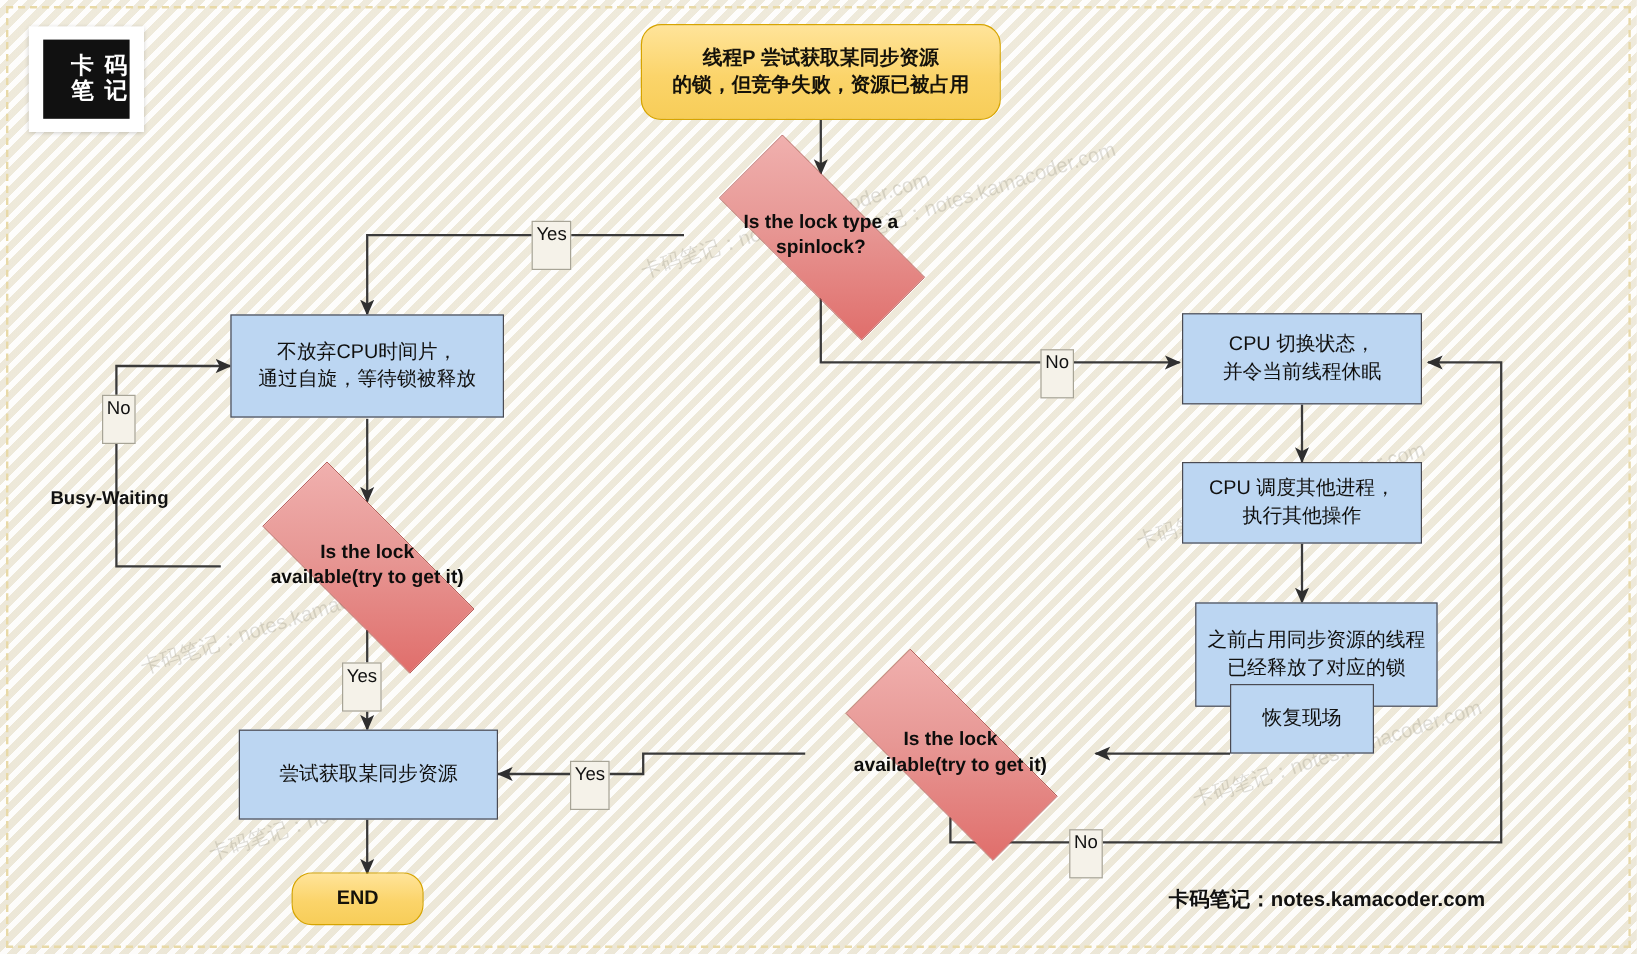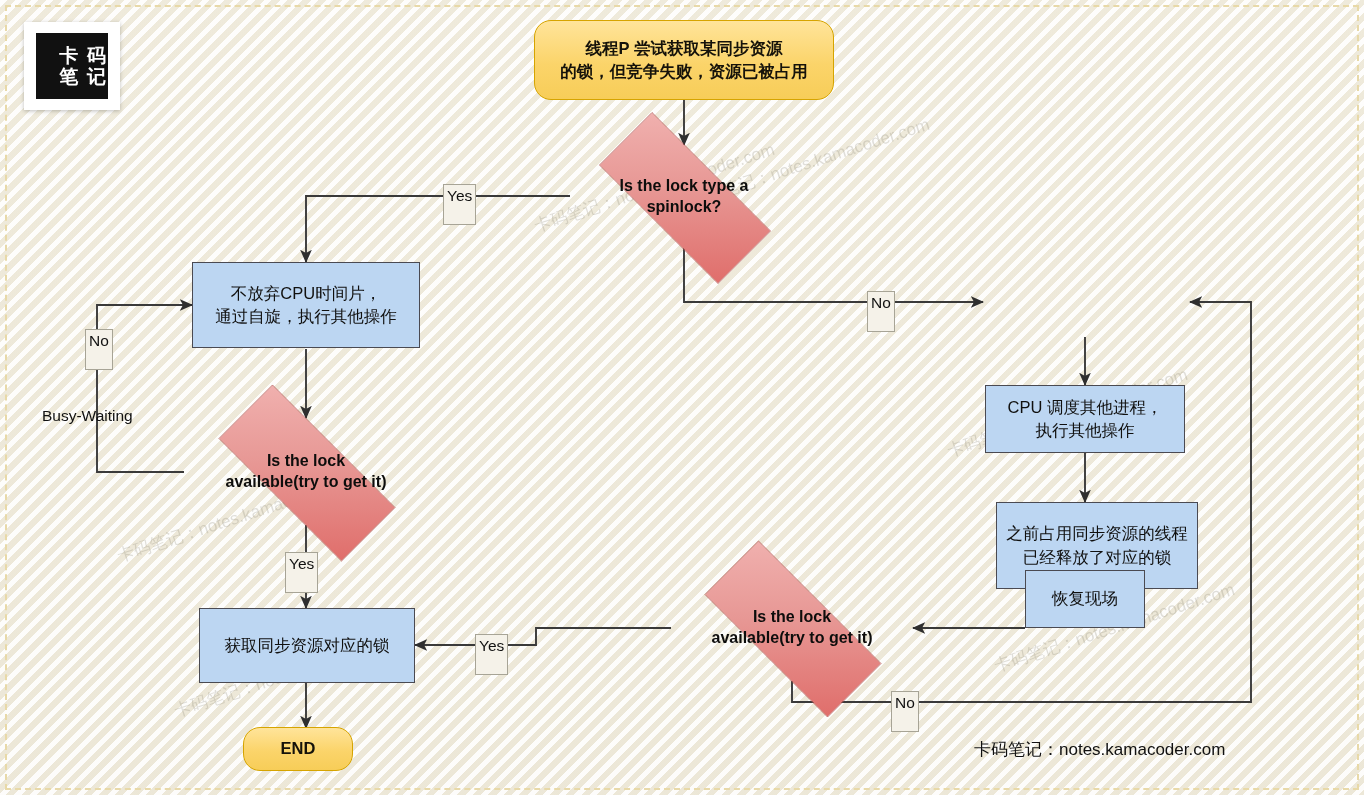--- a/index.html
+++ b/index.html
@@ -118,21 +118,21 @@
     font-size: 15.5px;
     line-height: 1;
     padding: 3px 3px 20px 3px;
     white-space: nowrap;
   }
 
   
   .freetext {
     position: absolute;
     z-index: 5;
-    font-weight: normal;
+    font-weight: bold;
     color: #111;
     white-space: nowrap;
   }
   #busy-waiting { font-size: 15.5px; }
   #footer-credit { font-size: 17px; }
 
   
   #logo {
     position: absolute;
     z-index: 6;
@@ -215,32 +215,34 @@
   <div class="node term" style="left:534px; top:20px; width:300px; height:80px; white-space:pre-line;">线程P 尝试获取某同步资源
 的锁，但竞争失败，资源已被占用</div>
 
   <div class="decision-wrap" style="left:566px; top:145px; width:236px; height:104px;">
     <div class="shape"></div>
     <div class="dlabel">Is the lock type a
 spinlock?</div>
   </div>
 
   <div class="node proc" style="left:192px; top:262px; width:228px; height:86px; white-space:pre-line;">不放弃CPU时间片，
-通过自旋，执行其他操作</div>
+通过自旋，等待锁被释放</div>
 
   <div class="decision-wrap" style="left:184px; top:419px; width:244px; height:106px;">
     <div class="shape"></div>
     <div class="dlabel">Is the lock
 available(try to get it)</div>
   </div>
 
-  <div class="node proc" style="left:199px; top:608px; width:216px; height:75px; white-space:pre-line;">获取同步资源对应的锁</div>
+  <div class="node proc" style="left:199px; top:608px; width:216px; height:75px; white-space:pre-line;">尝试获取某同步资源</div>
 
   <div class="node term" style="left:243px; top:727px; width:110px; height:44px;">END</div>
 
+  <div class="node proc" style="left:985px; top:261px; width:200px; height:76px; white-space:pre-line;">CPU 切换状态，
+并令当前线程休眠</div>
 
   <div class="node proc" style="left:985px; top:385px; width:200px; height:68px; white-space:pre-line;">CPU 调度其他进程，
 执行其他操作</div>
 
   <div class="node proc" style="left:996px; top:502px; width:202px; height:87px; white-space:pre-line;">之前占用同步资源的线程
 已经释放了对应的锁</div>
 
   <div class="node proc" style="left:1025px; top:570px; width:120px; height:58px;text-align:center;">恢复现场</div>
 
   <div class="decision-wrap" style="left:670px; top:575px; width:244px; height:106px;">

